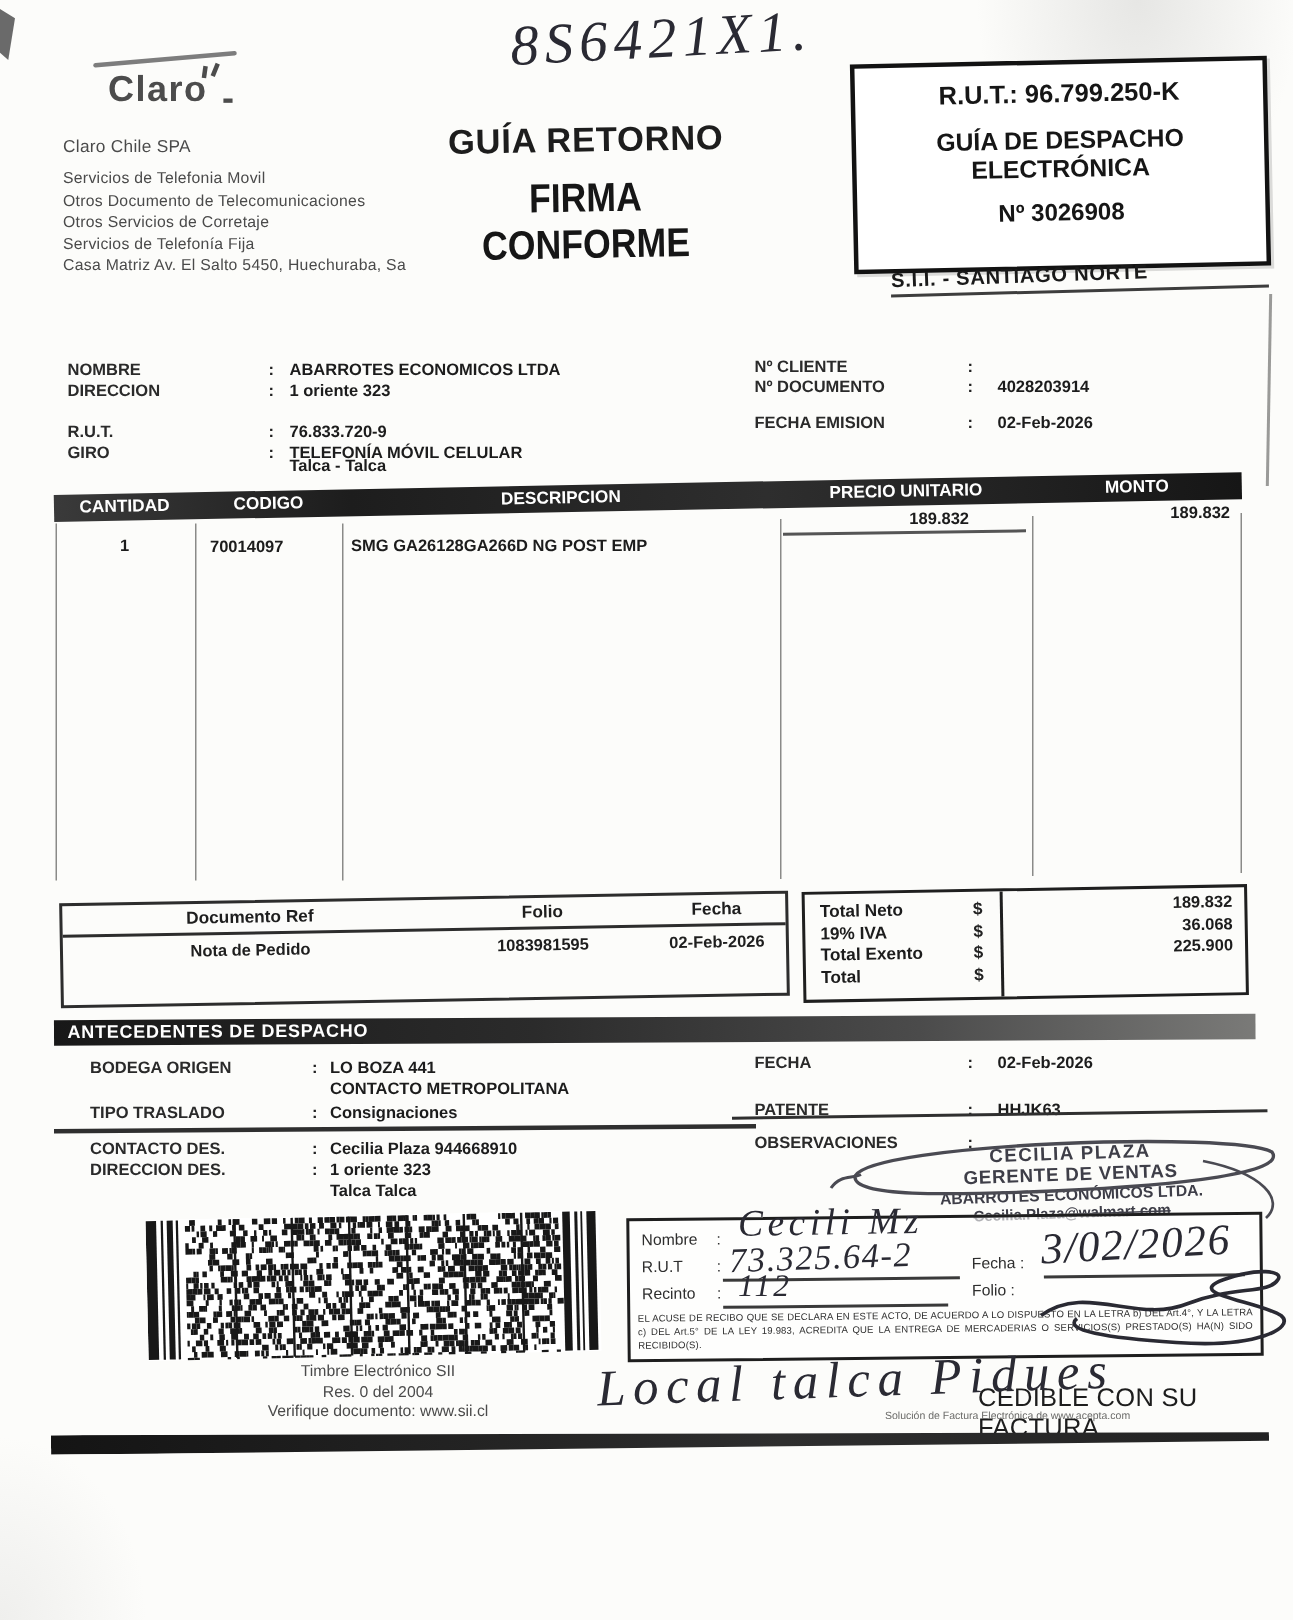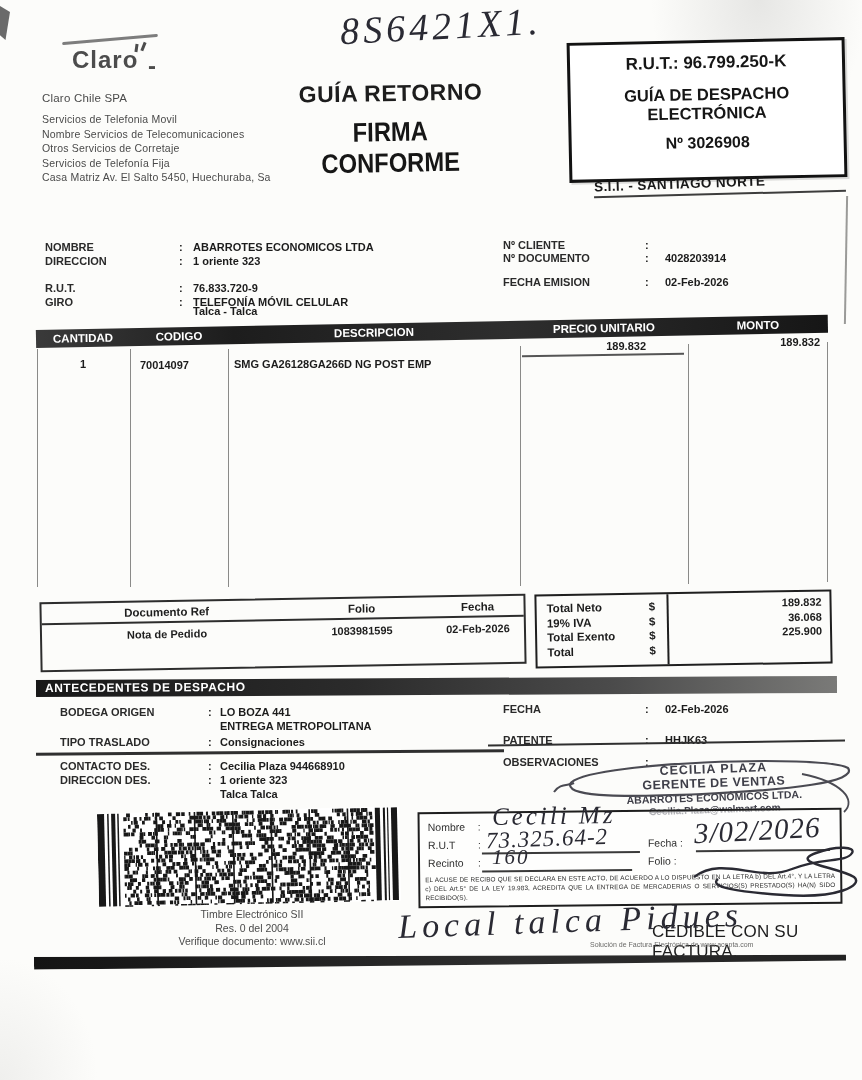--- a/index.html
+++ b/index.html
@@ -116,21 +116,21 @@
   <div class="abs scan-line-right"></div>
 
   <div class="abs claro-swoosh"></div>
   <div class="abs claro-word">Claro</div>
   <div class="abs claro-tick1"></div>
   <div class="abs claro-tick2"></div>
   <div class="abs claro-dash">-</div>
   <div class="abs company-name">Claro Chile SPA</div>
   <div class="abs company-lines">
     <div>Servicios de Telefonia Movil</div>
-    <div>Nombre Servicios de Telecomunicaciones</div>
+    <div>Otros Documento de Telecomunicaciones</div>
     <div>Otros Servicios de Corretaje</div>
     <div>Servicios de Telefonía Fija</div>
     <div>Casa Matriz Av. El Salto 5450, Huechuraba, Sa</div>
   </div>
 
   <div class="abs hw hw-top-code">8S6421X1.</div>
 
   <div class="abs guide1">GUÍA RETORNO</div>
   <div class="abs guide2">FIRMA CONFORME</div>
 
@@ -246,21 +246,21 @@
 
   <div class="abs despacho-bar bar">ANTECEDENTES DE DESPACHO</div>
   <div class="abs frow dp-left" style="left:60px;top:706px;">
     <span class="lab">BODEGA ORIGEN</span>
     <span class="col">:</span>
     <span class="val">LO BOZA 441</span>
   </div>
   <div class="abs frow dp-left" style="left:60px;top:720px;">
     <span class="lab"></span>
     <span class="col"></span>
-    <span class="val">ENTREGA  METROPOLITANA</span>
+    <span class="val">CONTACTO  METROPOLITANA</span>
   </div>
   <div class="abs frow dp-left" style="left:60px;top:736px;">
     <span class="lab">TIPO TRASLADO</span>
     <span class="col">:</span>
     <span class="val">Consignaciones</span>
   </div>
   <div class="abs line-left"></div>
   <div class="abs frow dp-left" style="left:60px;top:760px;">
     <span class="lab">CONTACTO DES.</span>
     <span class="col">:</span>
@@ -1342,21 +1342,21 @@
     <span class="rc-lab" style="left:228px;top:25px;">Fecha :</span>
     <span class="rc-lab" style="left:228px;top:43px;">Folio :</span>
     <div class="rc-line" style="left:62px;top:39px;width:158px;"></div>
     <div class="rc-line" style="left:62px;top:57px;width:150px;"></div>
     <div class="rc-line" style="left:276px;top:39px;width:134px;"></div>
     <div class="rc-legal">EL ACUSE DE RECIBO QUE SE DECLARA EN ESTE ACTO, DE ACUERDO A LO DISPUESTO EN LA LETRA b) DEL Art.4°, Y LA LETRA c) DEL Art.5° DE LA LEY 19.983, ACREDITA QUE LA ENTREGA DE MERCADERIAS O SERVICIOS(S) PRESTADO(S) HA(N) SIDO RECIBIDO(S).</div>
   </div>
 
   <div class="abs hw hw-nombre">Cecili Mz</div>
   <div class="abs hw hw-rut">73.325.64-2</div>
-  <div class="abs hw hw-recinto">160</div>
+  <div class="abs hw hw-recinto">112</div>
   <div class="abs hw hw-fecha">3/02/2026</div>
   <svg class="abs sig-svg" width="172" height="62" viewBox="0 0 172 62">
     <path d="M6,34 C36,12 70,40 104,26 C134,14 158,20 164,10 C168,4 150,2 128,10 C100,20 150,24 166,34 C176,42 150,56 96,52 C50,49 20,44 30,36" fill="none" stroke="#2a2a33" stroke-width="2.4"></path>
   </svg>
 
   <div class="abs cedible">CEDIBLE CON SU FACTURA.</div>
   <div class="abs hw hw-bottom">Local talca Pidues</div>
   <div class="abs provider">Solución de Factura Electrónica de www.acepta.com</div>
 
   <div class="abs bottom-bar"></div>

